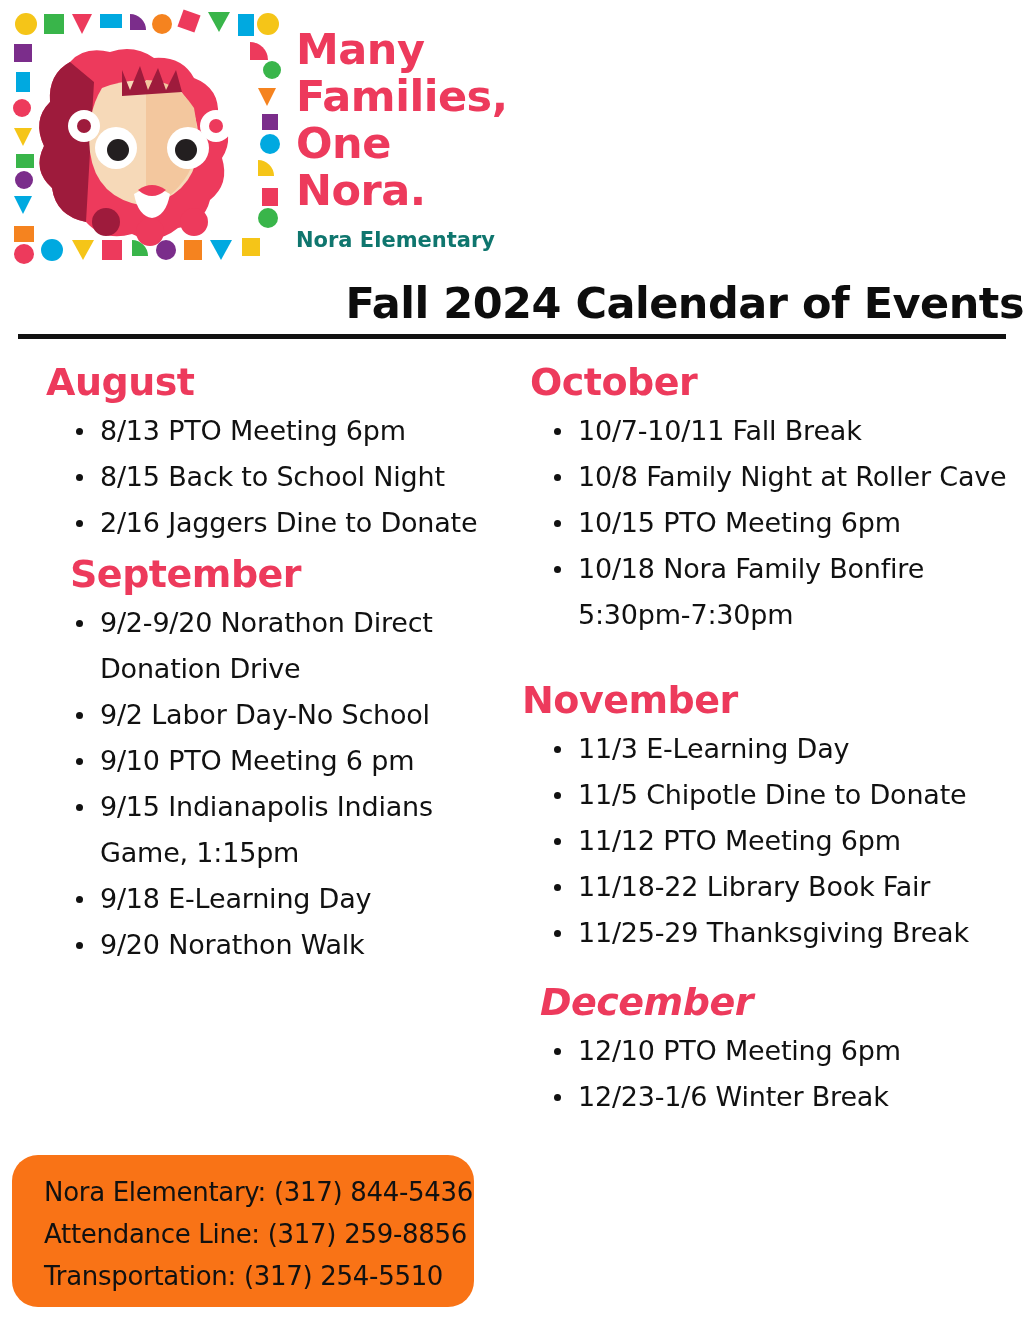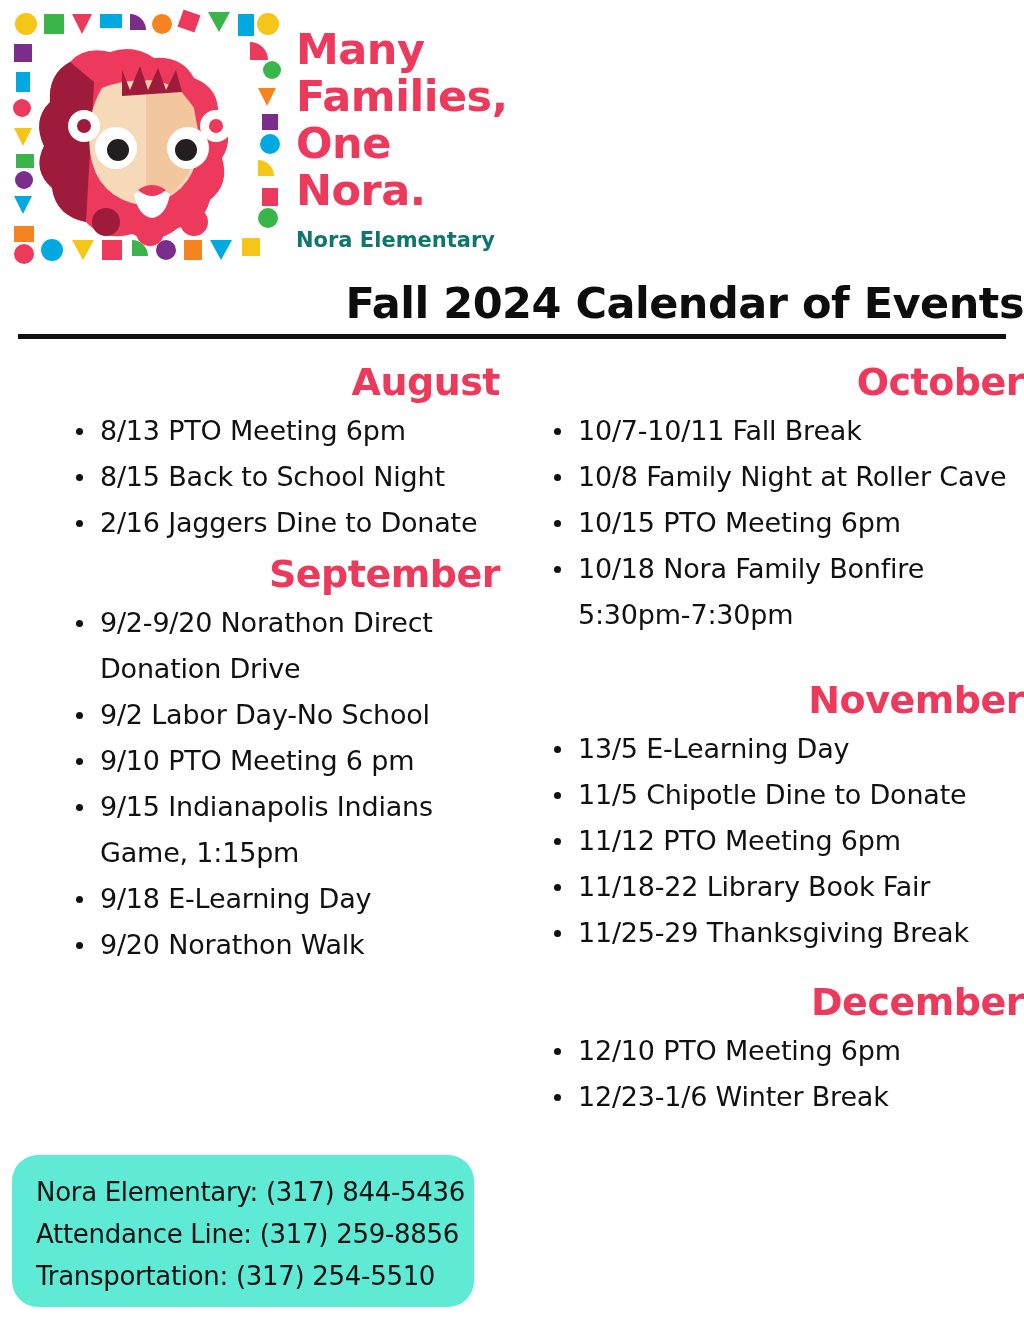--- a/index.html
+++ b/index.html
@@ -99,27 +99,26 @@
     padding-left: 10px;
   }
 
   .month {
     font-family: "DejaVu Sans", sans-serif;
     font-weight: bold;
     font-size: 38px;
     color: #ED3A5C;
     letter-spacing: -0.5px;
     margin: 0 0 4px 0;
-    text-align: right;
   }
   .month.indent-1 { padding-left: 28px; }
   .month.indent-2 { padding-left: 52px; }
   .month.indent-3 { padding-left: 20px; }
   .month.indent-4 { padding-left: 12px; }
-  .month.indent-5 { padding-left: 30px; }
+  .month.indent-5 { padding-left: 30px; font-style: italic; }
 
   ul.events {
     margin: 0 0 6px 0;
     padding-left: 56px;
     list-style: none;
   }
   ul.events.right {
     padding-left: 42px;
   }
   ul.events li {
@@ -145,23 +144,23 @@
   .spacer-sm { height: 18px; }
   .spacer-md { height: 34px; }
 
   
   .contact-box {
     position: absolute;
     left: 12px;
     top: 1155px;
     width: 462px;
     height: 152px;
-    background: #5eead4;
+    background: #f97316;
     border-radius: 26px;
-    padding: 16px 0 0 24px;
+    padding: 16px 0 0 32px;
     box-sizing: border-box;
   }
   .contact-line {
     font-family: "DejaVu Sans", sans-serif;
     font-size: 26px;
     line-height: 42px;
     color: #111111;
     letter-spacing: -0.3px;
   }
 </style>
@@ -284,21 +283,21 @@
       <li>10/7-10/11 Fall Break</li>
       <li>10/8 Family Night at Roller Cave</li>
       <li>10/15 PTO Meeting 6pm</li>
       <li>10/18 Nora Family Bonfire 5:30pm-7:30pm</li>
     </ul>
 
     <div class="spacer-md"></div>
 
     <div class="month indent-4">November</div>
     <ul class="events right">
-      <li>13/5 E-Learning Day</li>
+      <li>11/3 E-Learning Day</li>
       <li>11/5 Chipotle Dine to Donate</li>
       <li>11/12 PTO Meeting 6pm</li>
       <li>11/18-22 Library Book Fair</li>
       <li>11/25-29 Thanksgiving Break</li>
     </ul>
 
     <div class="spacer-sm"></div>
 
     <div class="month indent-5">December</div>
     <ul class="events right">

